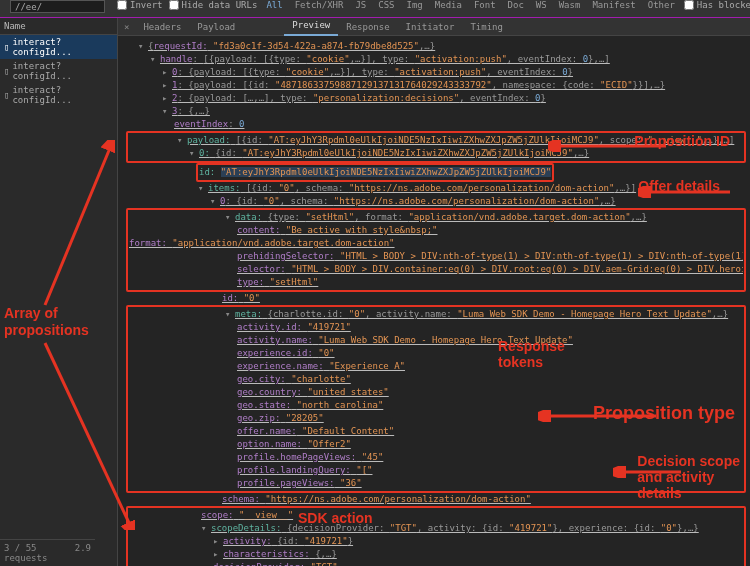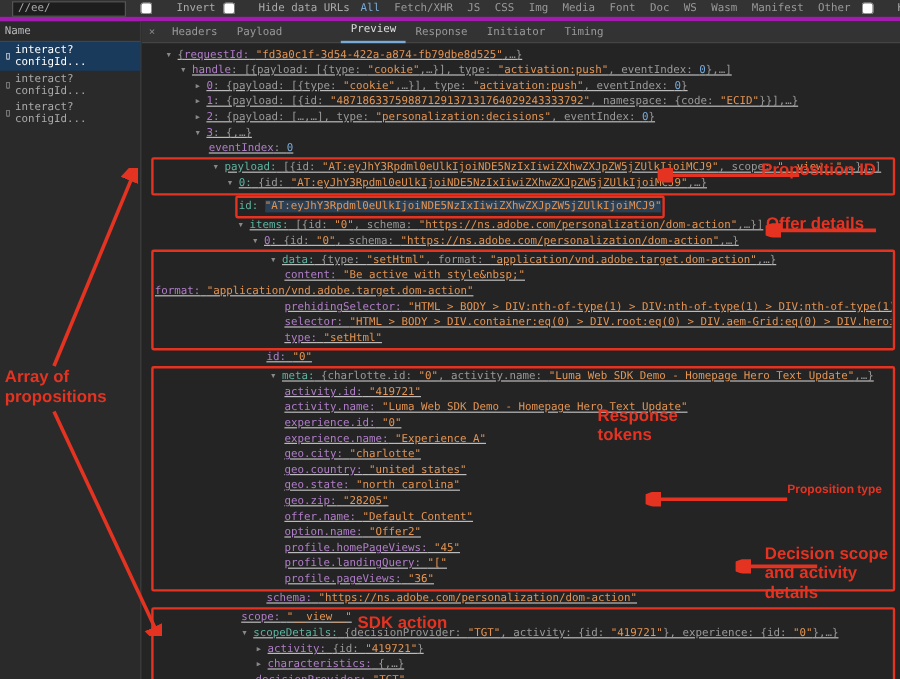--- a/index.html
+++ b/index.html
@@ -1,19 +1,19 @@
 <!DOCTYPE html>
 <html><head>
 <meta charset="utf-8">
 <style>
   *{box-sizing:border-box;margin:0;padding:0;font-family:Menlo,Consolas,monospace;}
   body{background:#242424;color:#ccc;width:750px;height:566px;overflow:hidden;font-size:9px;}
-  .topbar{background:#333;display:flex;align-items:center;height:18px;border-bottom:4px solid #a21caf;padding:0 4px;gap:6px;white-space:nowrap;}
+  .topbar{background:#333;display:flex;align-items:flex-start;height:18px;border-bottom:1px solid #a21caf;padding:0 4px;gap:6px;white-space:nowrap;}
   .fbox{background:#1d1d1d;border:1px solid #555;color:#aaa;padding:1px 4px;width:95px;height:13px;font-size:9px;}
-  .cb{display:inline-flex;align-items:center;gap:20px;color:#aaa;}
+  .cb{display:inline-flex;align-items:center;gap:3px;color:#aaa;}
   .cb input{width:10px;height:10px;}
   .tab{color:#999;padding:0 3px;cursor:pointer;}
   .tab.sel{color:#7aaad6;}
   .main{display:flex;height:548px;}
   .side{width:118px;background:#2a2a2a;border-right:1px solid #444;}
   .side-h{padding:3px 4px;color:#bbb;border-bottom:1px solid #444;}
   .side-row{padding:2px 4px;color:#aaa;display:flex;align-items:center;gap:3px;}
   .side-row.sel{background:#1a3a5c;color:#fff;}
   .side-foot{position:absolute;bottom:0;left:0;width:95px;padding:3px 4px;color:#888;border-top:1px solid #444;background:#2a2a2a;display:flex;justify-content:space-between;}
   .panel{flex:1;background:#242424;position:relative;overflow:hidden;}
@@ -84,20 +84,24 @@
         <span>interact?configId...</span>
       </div>
     <div class="side-row">
         <span>▯</span>
         <span>interact?configId...</span>
       </div>
     <div class="side-row">
         <span>▯</span>
         <span>interact?configId...</span>
       </div>
+    <div class="side-foot">
+      <span>3 / 55 requests</span>
+      <span>2.9</span>
+    </div>
   </div>
 
   <div class="panel">
     <div class="phead">
       <span class="x">×</span>
       <span>Headers</span>
       <span>Payload</span>
       <span class="sel">Preview</span>
       <span>Response</span>
       <span>Initiator</span>
@@ -166,21 +170,21 @@
 
       
 
       
       
     </div>
 
     <div class="ann" style="top:115px;right:20px;font-size:14px;">Proposition ID</div>
     <div class="ann" style="top:160px;right:30px;font-size:14px;">Offer details</div>
     <div class="ann" style="top:320px;left:380px;font-size:14px;line-height:16px;">Response<br>tokens</div>
-    <div class="ann" style="top:385px;right:15px;font-size:10px;text-align:center;">Proposition type</div>
+    <div class="ann" style="top:385px;right:15px;font-size:18px;text-align:center;">Proposition type</div>
     <div class="ann" style="top:435px;right:10px;font-size:14px;line-height:16px;">Decision scope<br>and activity<br>details</div>
     <div class="ann" style="bottom:40px;left:180px;font-size:14px;">SDK action</div>
 
     <svg class="arrow" style="top:122px;left:430px;" width="120" height="12">
         <defs>
           <marker id="ah" markerWidth="8" markerHeight="8" refX="1" refY="3" orient="auto">
             <path d="M0,0 L0,6 L8,3 z" fill="#e53322"></path>
           </marker>
         </defs>
         <line x1="118" y1="6" x2="10" y2="6" stroke="#e53322" stroke-width="3" marker-end="url(#ah)"></line>

